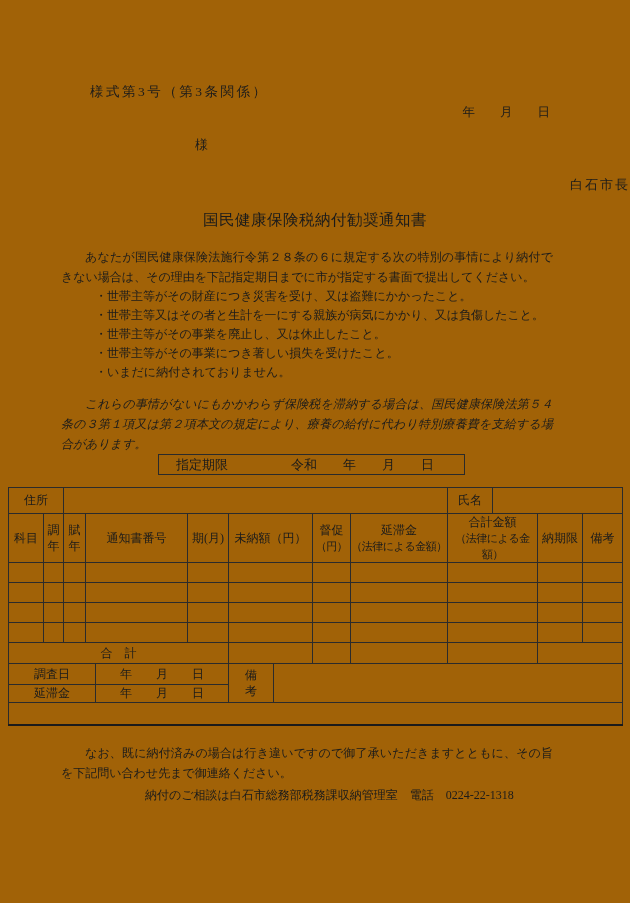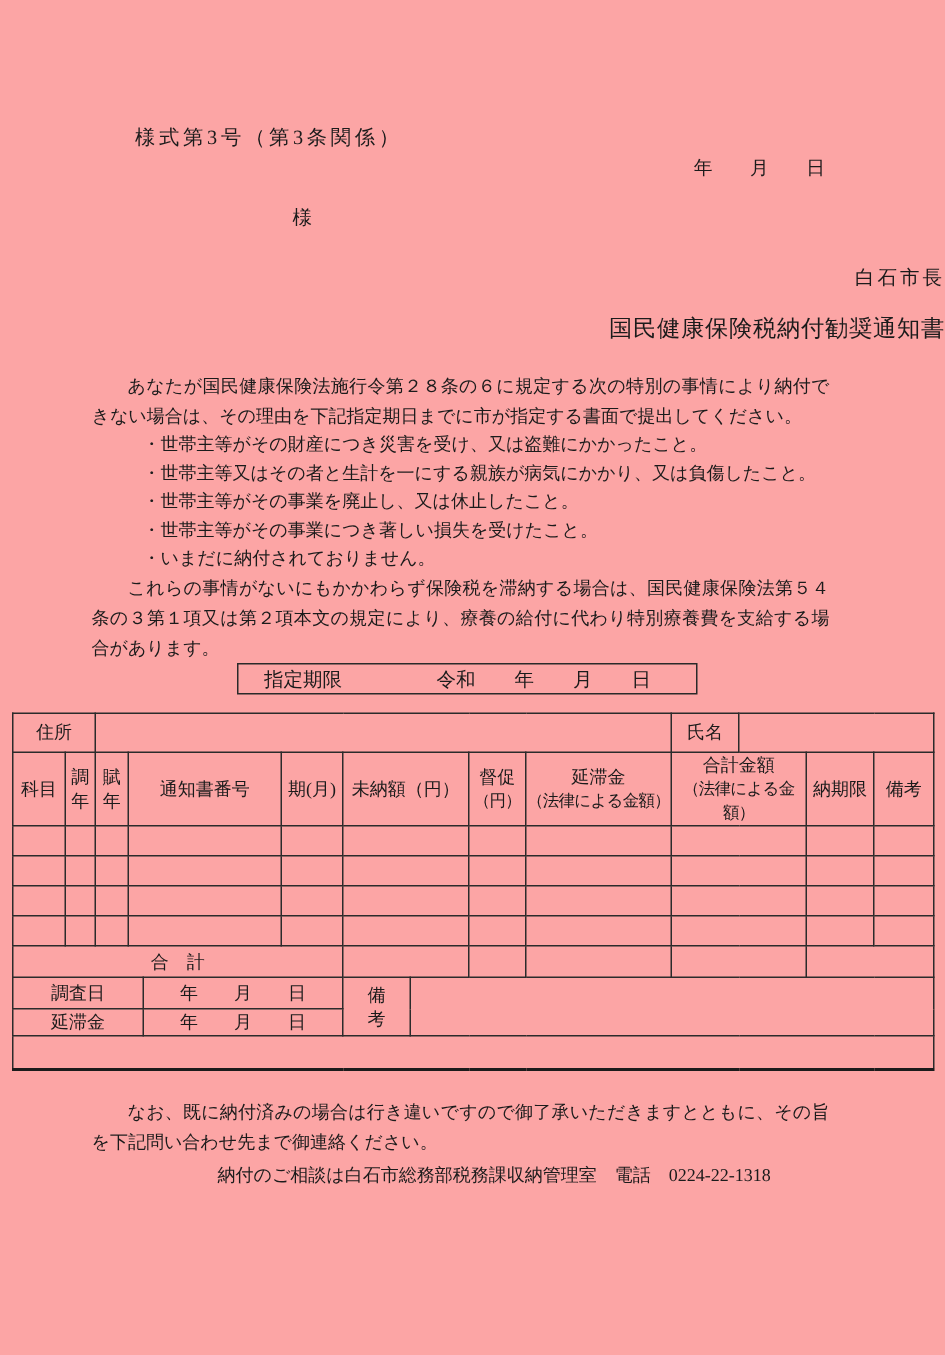--- a/index.html
+++ b/index.html
@@ -2,33 +2,33 @@
 <html><head>
 <meta charset="utf-8">
 <style>
   html,body { margin:0; padding:0; }
   body {
     width:630px; height:903px; background:#ffffff;
     font-family:"Liberation Serif","DejaVu Serif",serif;
     color:#1b1b1b;
     -webkit-font-smoothing:antialiased;
   }
-  .page { position:relative; width:630px; height:903px; overflow:hidden; background:#fca5a5; }
+  .page { position:relative; width:630px; height:903px; overflow:hidden; background:#a16207; }
 
   .form-number { padding-top:84px; margin-left:90px; font-size:13.5px; letter-spacing:2.5px; line-height:16px; }
   .date-line   { margin-top:4px;  margin-right:80px; text-align:right; font-size:12.5px; line-height:16px; }
   .addressee   { margin-top:17px; margin-left:195px; font-size:13px; line-height:16px; }
   .mayor       { margin-top:24px; margin-left:392px; font-size:13px; letter-spacing:2px; line-height:16px;text-align:right; }
-  .doc-title   { margin-top:15px; text-align:right; font-size:15.5px; letter-spacing:0.5px; line-height:24px; }
+  .doc-title   { margin-top:15px; text-align:center; font-size:15.5px; letter-spacing:0.5px; line-height:24px; }
 
   .body-block  { margin:15px 77px 0 61px; width:492px; font-size:12px; line-height:20px; }
   .para        { margin:0; text-indent:24px; text-align:justify; }
   .bullets     { margin:0; padding:0 0 0 34px; list-style:none; }
   .bullets li  { line-height:19px; }
-  .para-last   { margin-top:0; }
+  .para-last   { margin-top:12px;font-style:italic; }
 
   .deadline-box {
     box-sizing:border-box; margin:0 0 0 158px; width:307px; height:21px;
     border:1px solid #2a2a2a; display:flex; justify-content:space-between; align-items:center;
     padding:0 30px 0 17px; font-size:13px; line-height:19px;
   }
 
   table.unpaid {
     margin:12px 0 0 8px; border-collapse:collapse; table-layout:fixed; width:614px;
     border:1.5px solid #1b1b1b; border-bottom-width:2px;

